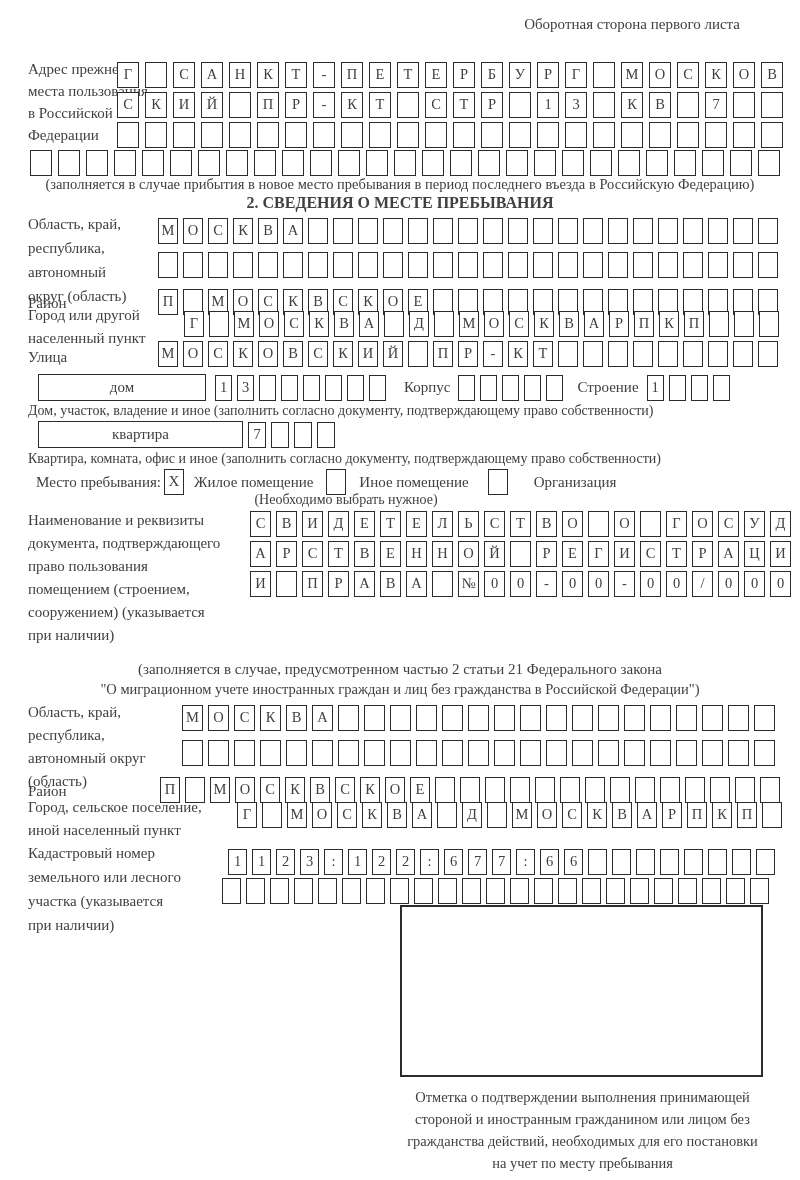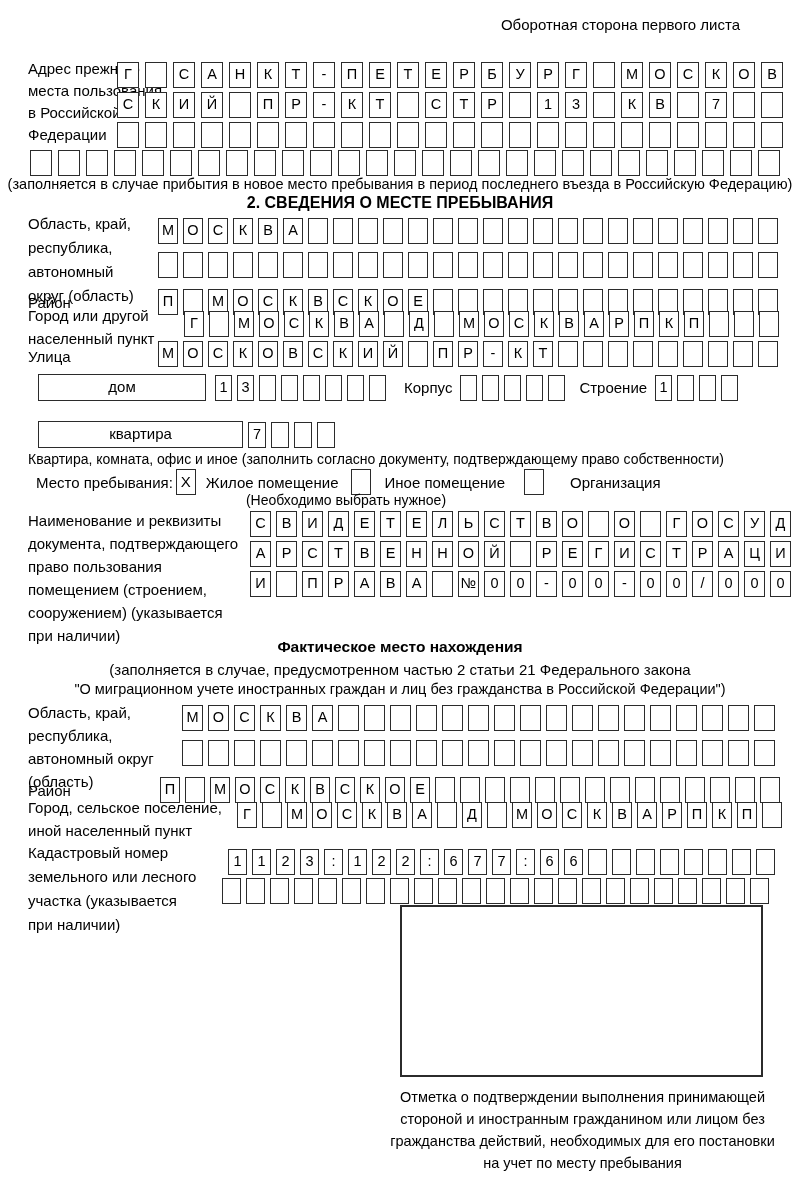--- a/index.html
+++ b/index.html
@@ -1,17 +1,17 @@
 <!DOCTYPE html>
 <html><head>
 <meta charset="utf-8">
 <style>
   html,body{margin:0;padding:0;background:#fff;}
   .page{position:relative;width:800px;height:1180px;background:#ffffff;
-        font-family:Liberation Sans, sans-serif;color:#000000;overflow:hidden;}
+        font-family:Liberation Serif, serif;color:#404040;overflow:hidden;}
   .txt{position:absolute;font-size:15px;}
   .lbl{position:absolute;font-size:15px;line-height:24px;}
   .lh22{line-height:22px;}
   .lh23{line-height:23px;}
   .title{position:absolute;left:0;width:800px;text-align:center;font-size:16px;font-weight:bold;}
   .cap{position:absolute;font-size:14px;}
   .center{left:0;width:800px;text-align:center;}
   .cellrow{position:absolute;display:flex;}
   .cell{flex:0 0 auto;height:26px;box-sizing:border-box;border:1.5px solid #2b2b2b;
         background:#fff;text-align:center;font-size:14.5px;line-height:23px;}
@@ -381,20 +381,21 @@
         <span class="cell"></span>
       </div>
     <div id="stroenie-label" class="inl-lbl">Строение</div>
     <div id="stroenie-cells" class="cellrow cw17">
         <span class="cell">1</span>
         <span class="cell"></span>
         <span class="cell"></span>
         <span class="cell"></span>
       </div>
   </div>
+  <div id="house-cap" class="cap">Дом, участок, владение и иное (заполнить согласно документу, подтверждающему право собственности)</div>
 
   <div id="apt-row" class="flexrow">
     <div id="apt-box" class="fieldbox">квартира</div>
     <div id="apt-cells" class="cellrow cw18">
         <span class="cell">7</span>
         <span class="cell"></span>
         <span class="cell"></span>
         <span class="cell"></span>
       </div>
   </div>
@@ -482,21 +483,20 @@
       <span class="cell">0</span>
       <span class="cell">-</span>
       <span class="cell">0</span>
       <span class="cell">0</span>
       <span class="cell">/</span>
       <span class="cell">0</span>
       <span class="cell">0</span>
       <span class="cell">0</span>
     </div>
 
-  <div id="al-title" class="title">Фактическое место нахождения</div>
   <div id="al-cap1" class="cap center">(заполняется в случае, предусмотренном частью 2 статьи 21 Федерального закона</div>
   <div id="al-cap2" class="cap center">"О миграционном учете иностранных граждан и лиц без гражданства в Российской Федерации")</div>
 
   <div id="al-region-label" class="lbl lh23">
       <div>Область, край,</div>
       <div>республика,</div>
       <div>автономный округ</div>
       <div>(область)</div>
     </div>
   <div id="al-region-r1" class="cellrow cw21">

